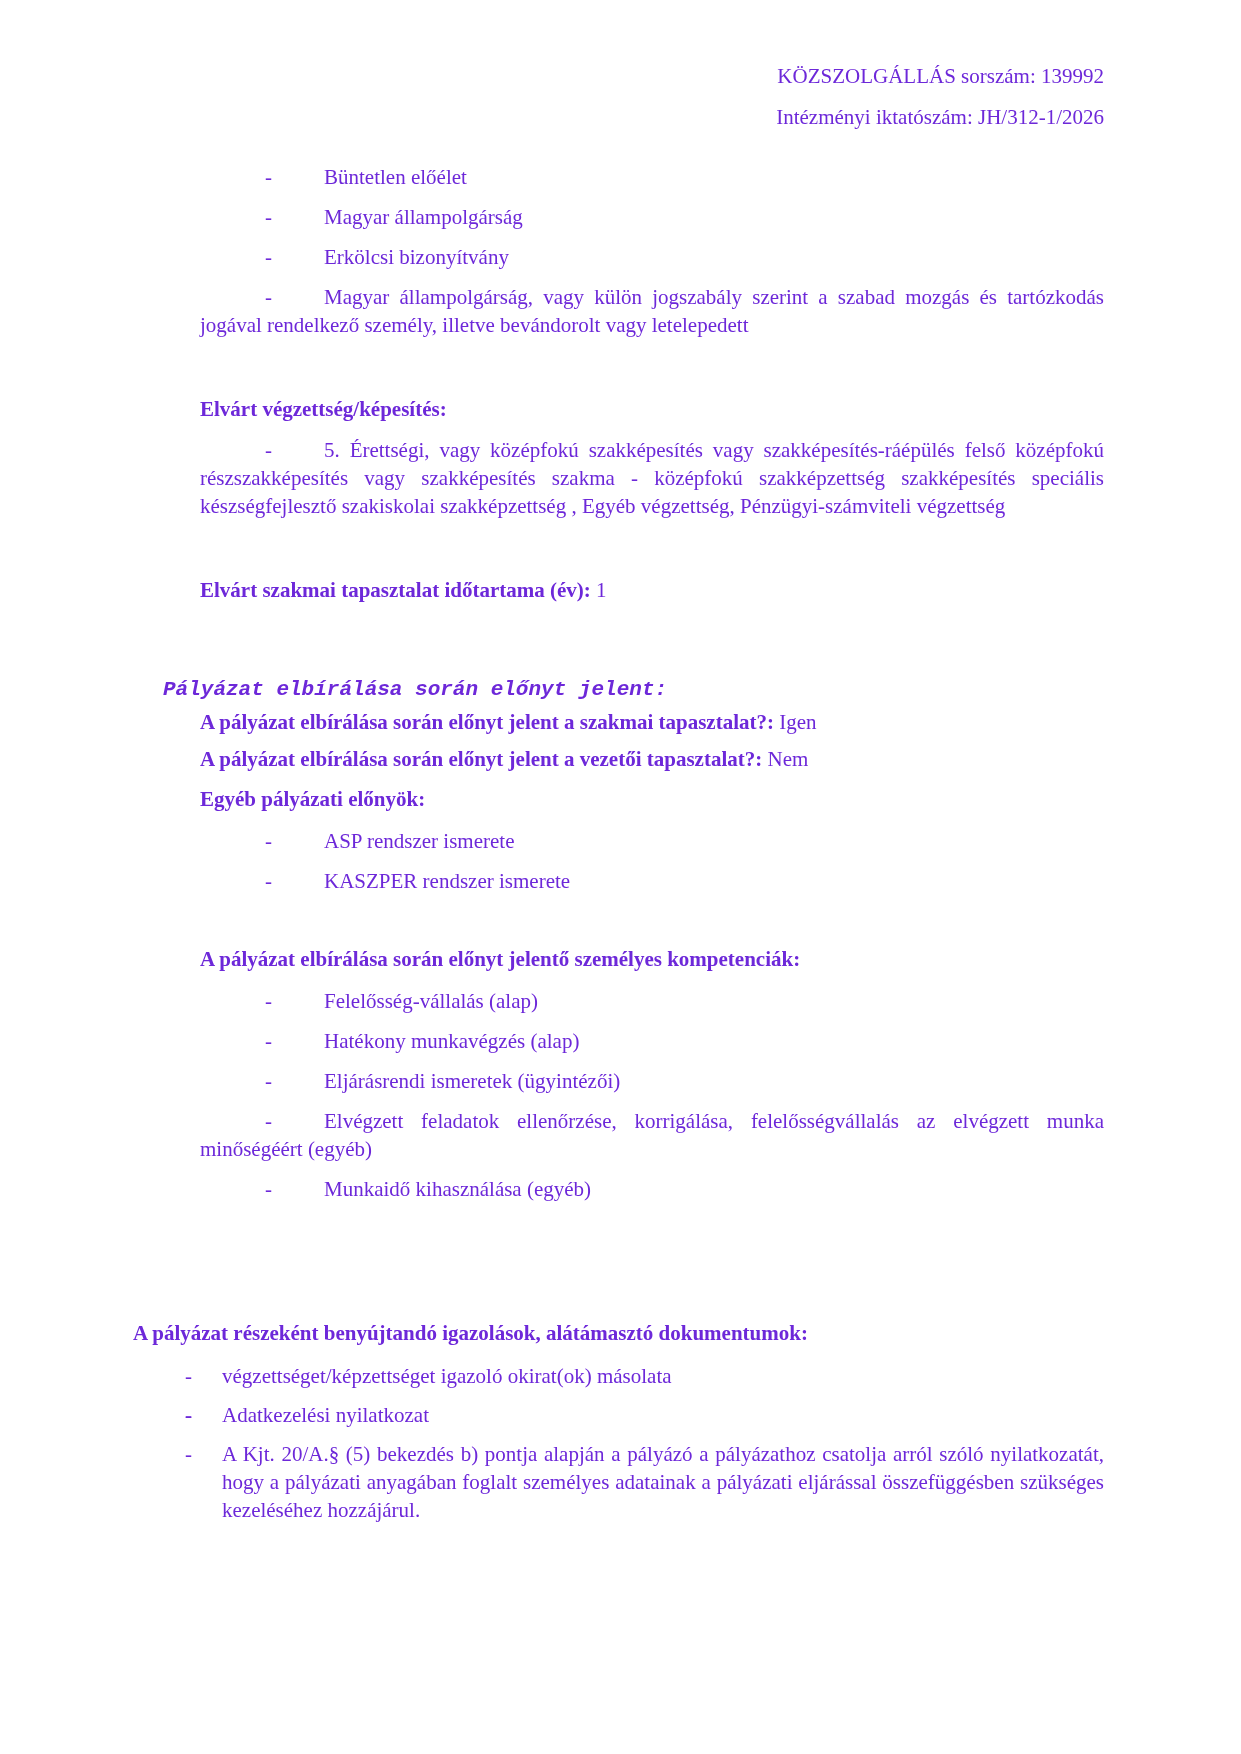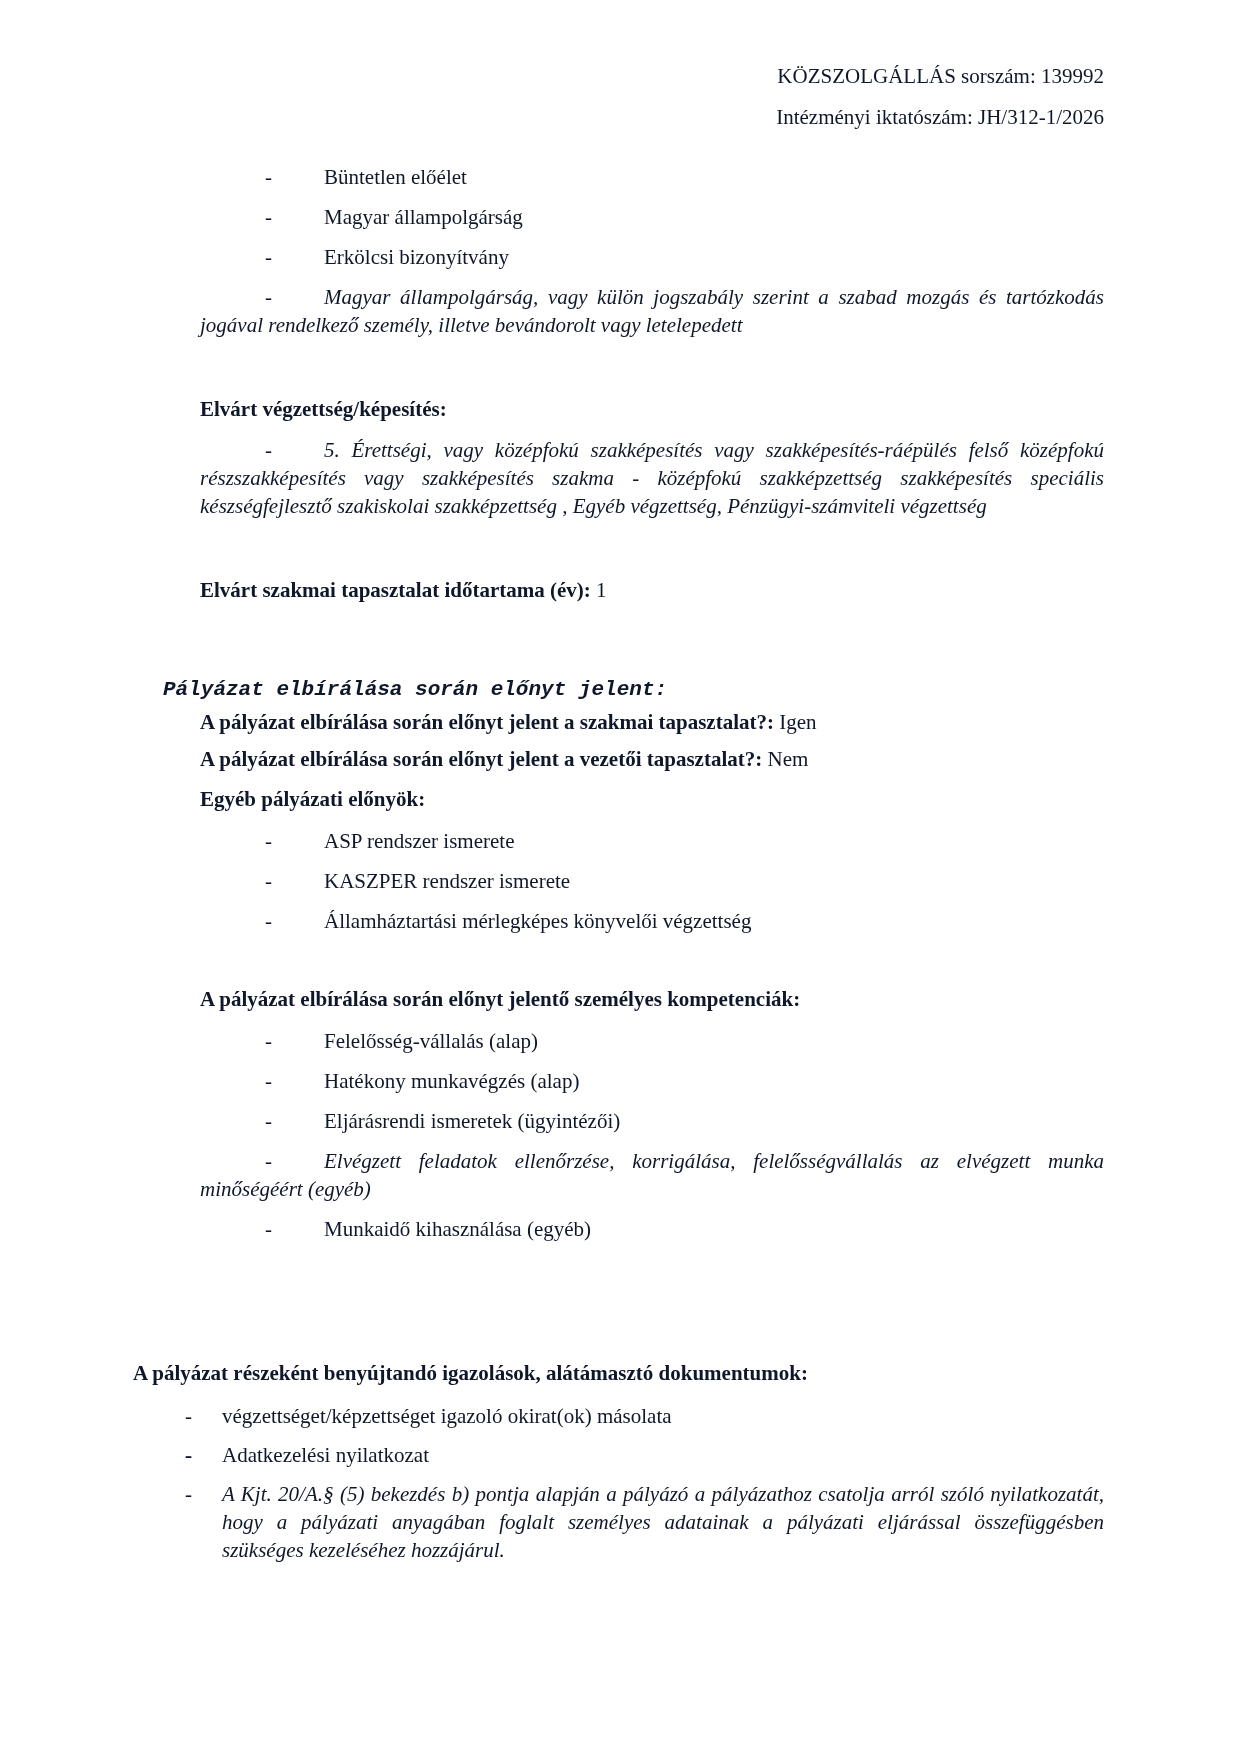--- a/index.html
+++ b/index.html
@@ -2,37 +2,37 @@
 <html lang="hu"><head>
 <meta charset="utf-8">
 <style>
   html, body { margin: 0; padding: 0; background: #ffffff; }
   .page {
     position: relative;
     width: 1241px;
     height: 1754px;
     box-sizing: border-box;
     background: #ffffff;
-    color: #0f172a;
+    color: #6d28d9;
     font-family: "Liberation Serif", "DejaVu Serif", serif;
     font-size: 21px;
     line-height: 28px;
     padding: 62px 137px 56px 133px;
     overflow: hidden;
   }
   p { margin: 0; }
 
   
   .doc-header { text-align: right; margin-bottom: 32px; }
   .doc-header p { margin: 0 0 13px 0; }
 
   
   .bullet { margin: 0 0 12px 67px; text-indent: 65px; }
   .bullet .tab { display: inline-block; width: 52px; }
-  .just { text-align: justify; font-style: italic; }
+  .just { text-align: justify; }
 
   
   .sec { margin-left: 67px; font-weight: bold; }
   .qa { margin-left: 67px; }
   .qa strong { font-weight: bold; }
 
   
   .group-head { margin-left: 30px; font-weight: bold; font-style: italic; margin-bottom: 4px; font-family: Liberation Mono, monospace; }
 
   
@@ -80,21 +80,20 @@
       <span>Igen</span>
     </p>
     <p class="qa qa2">
       <strong>A pályázat elbírálása során előnyt jelent a vezetői tapasztalat?:</strong>
       <span>Nem</span>
     </p>
     <p class="sec other-head">Egyéb pályázati előnyök:</p>
     <ul>
       <li class="bullet"><span class="dash">-</span><span class="tab"></span><span>ASP rendszer ismerete</span></li>
       <li class="bullet"><span class="dash">-</span><span class="tab"></span><span>KASZPER rendszer ismerete</span></li>
-      <li class="bullet"><span class="dash">-</span><span class="tab"></span><span>Államháztartási mérlegképes könyvelői végzettség</span></li>
     </ul>
   </div>
 
   <p class="sec comp-head">A pályázat elbírálása során előnyt jelentő személyes kompetenciák:</p>
   <ul>
     <li class="bullet"><span class="dash">-</span><span class="tab"></span><span>Felelősség-vállalás (alap)</span></li>
     <li class="bullet"><span class="dash">-</span><span class="tab"></span><span>Hatékony munkavégzés (alap)</span></li>
     <li class="bullet"><span class="dash">-</span><span class="tab"></span><span>Eljárásrendi ismeretek (ügyintézői)</span></li>
     <li class="bullet just"><span class="dash">-</span><span class="tab"></span><span>Elvégzett feladatok ellenőrzése, korrigálása, felelősségvállalás az elvégzett munka minőségéért (egyéb)</span></li>
     <li class="bullet"><span class="dash">-</span><span class="tab"></span><span>Munkaidő kihasználása (egyéb)</span></li>

